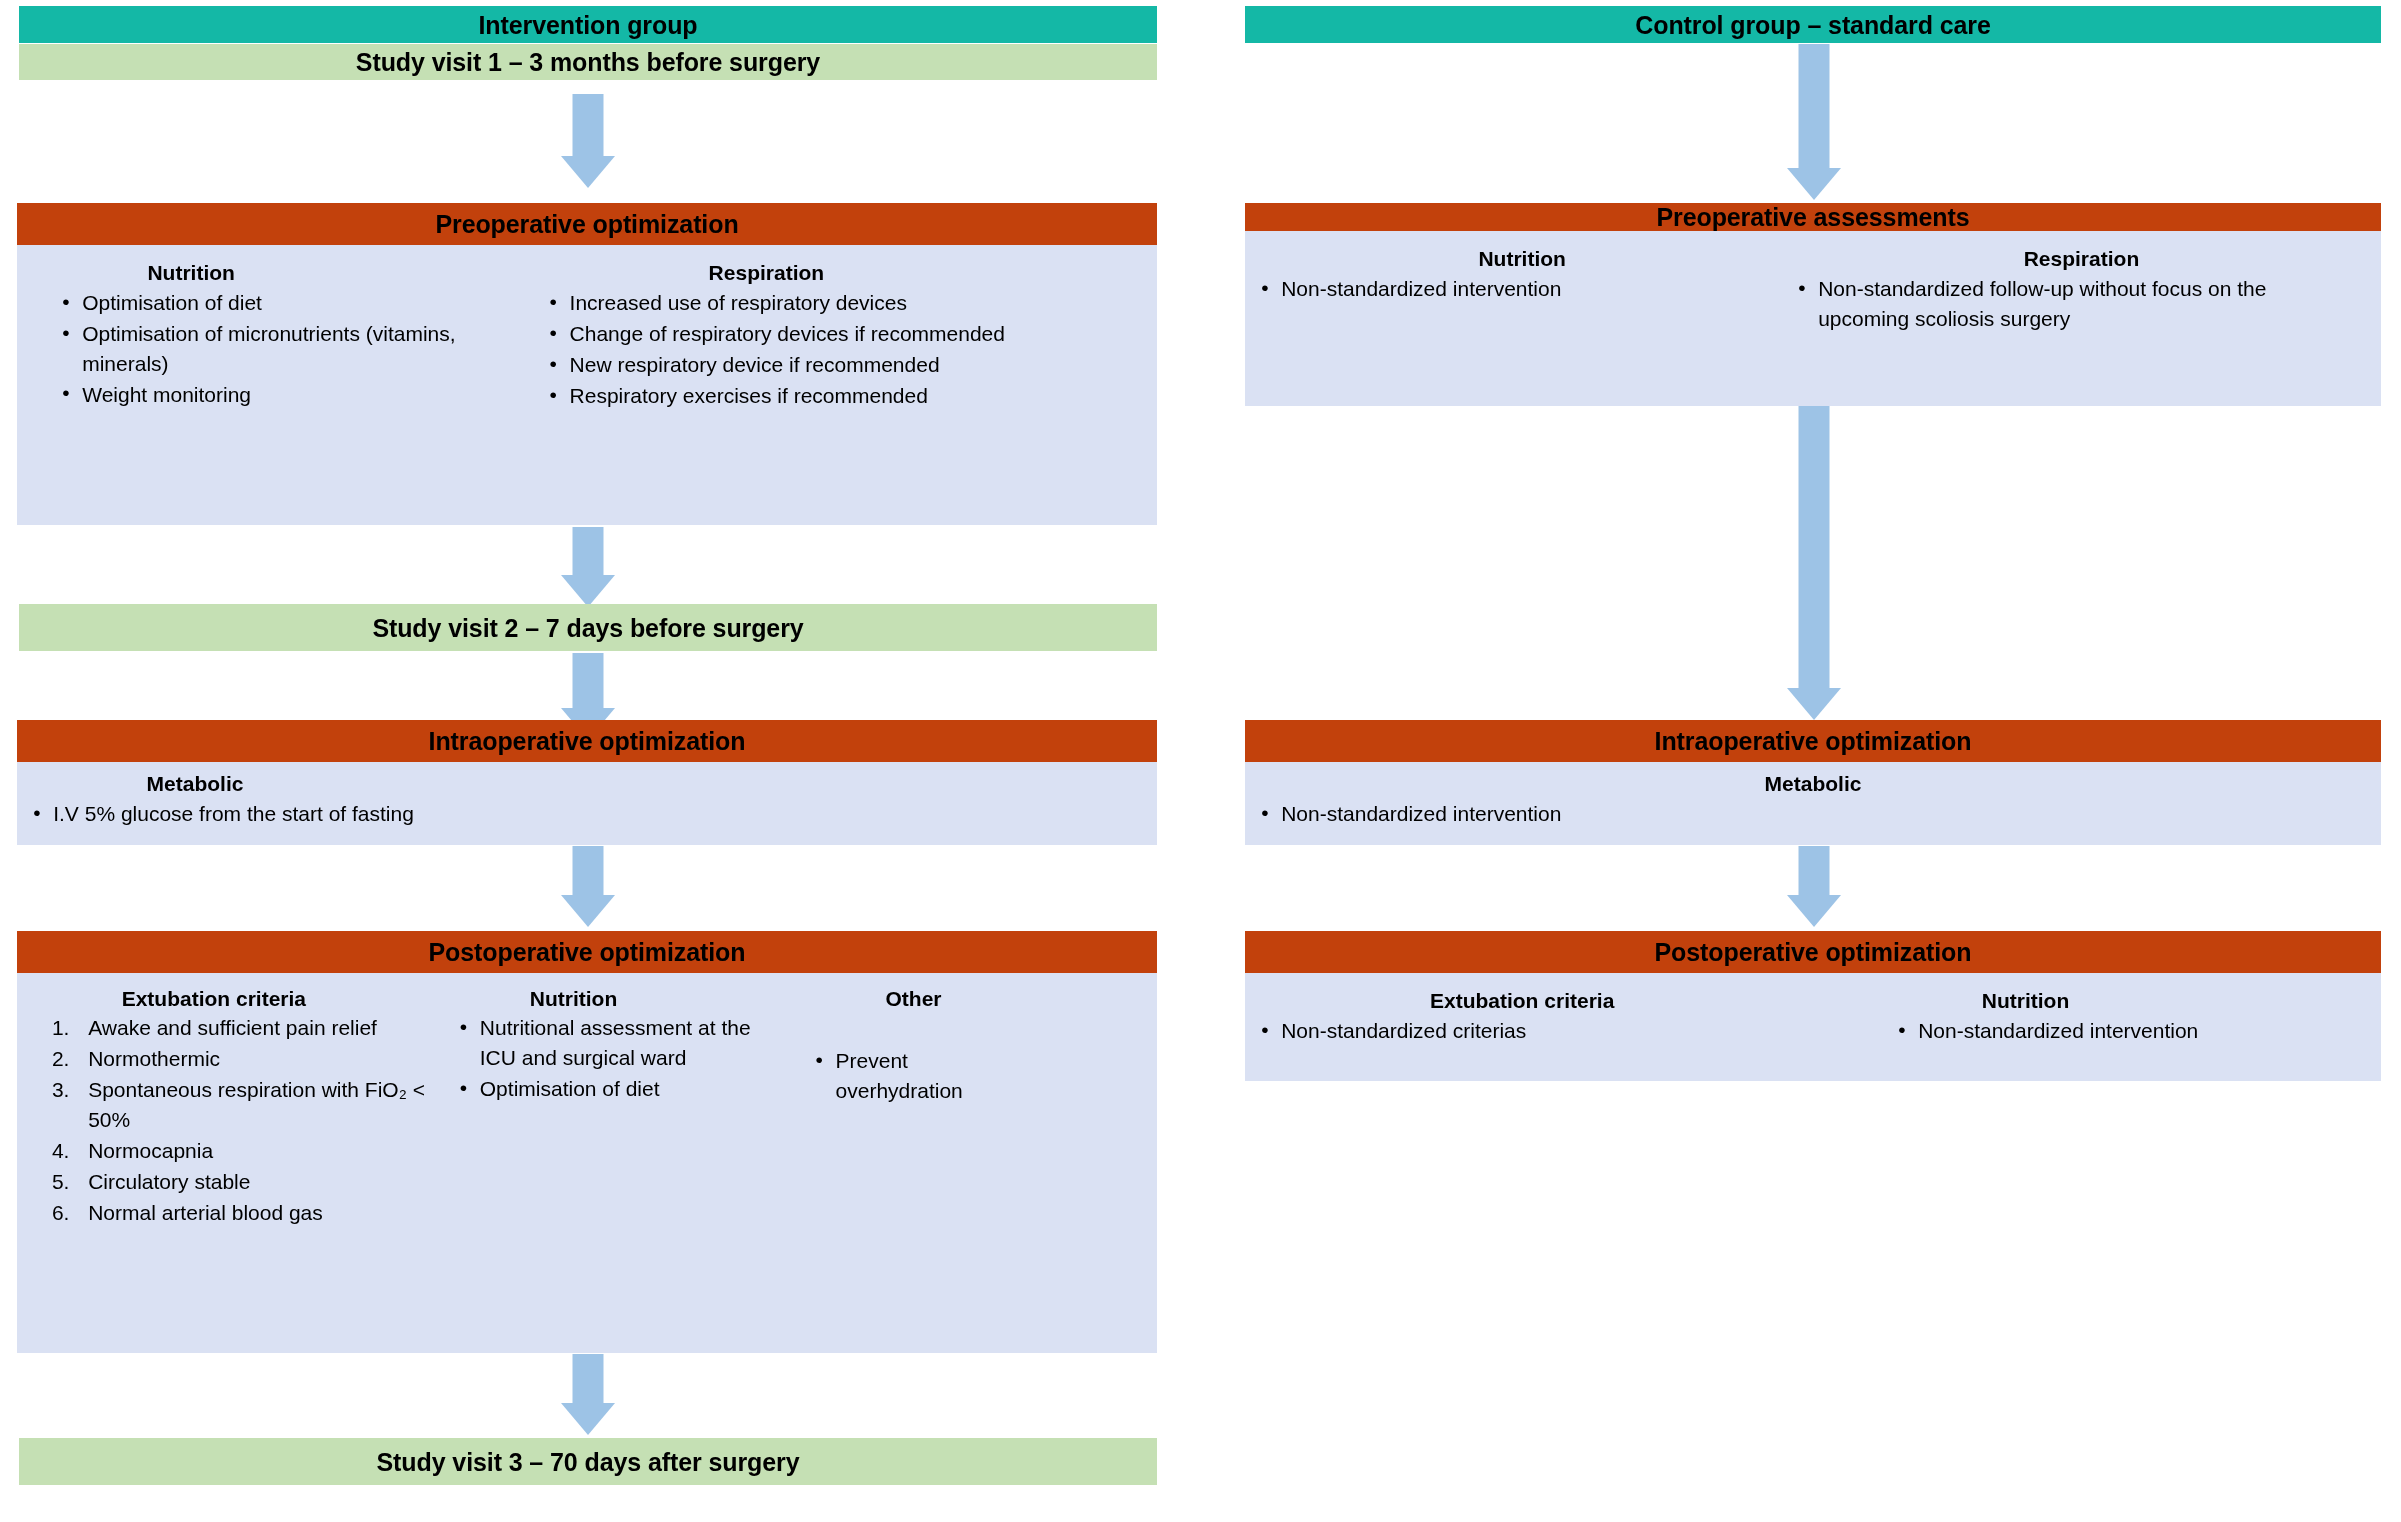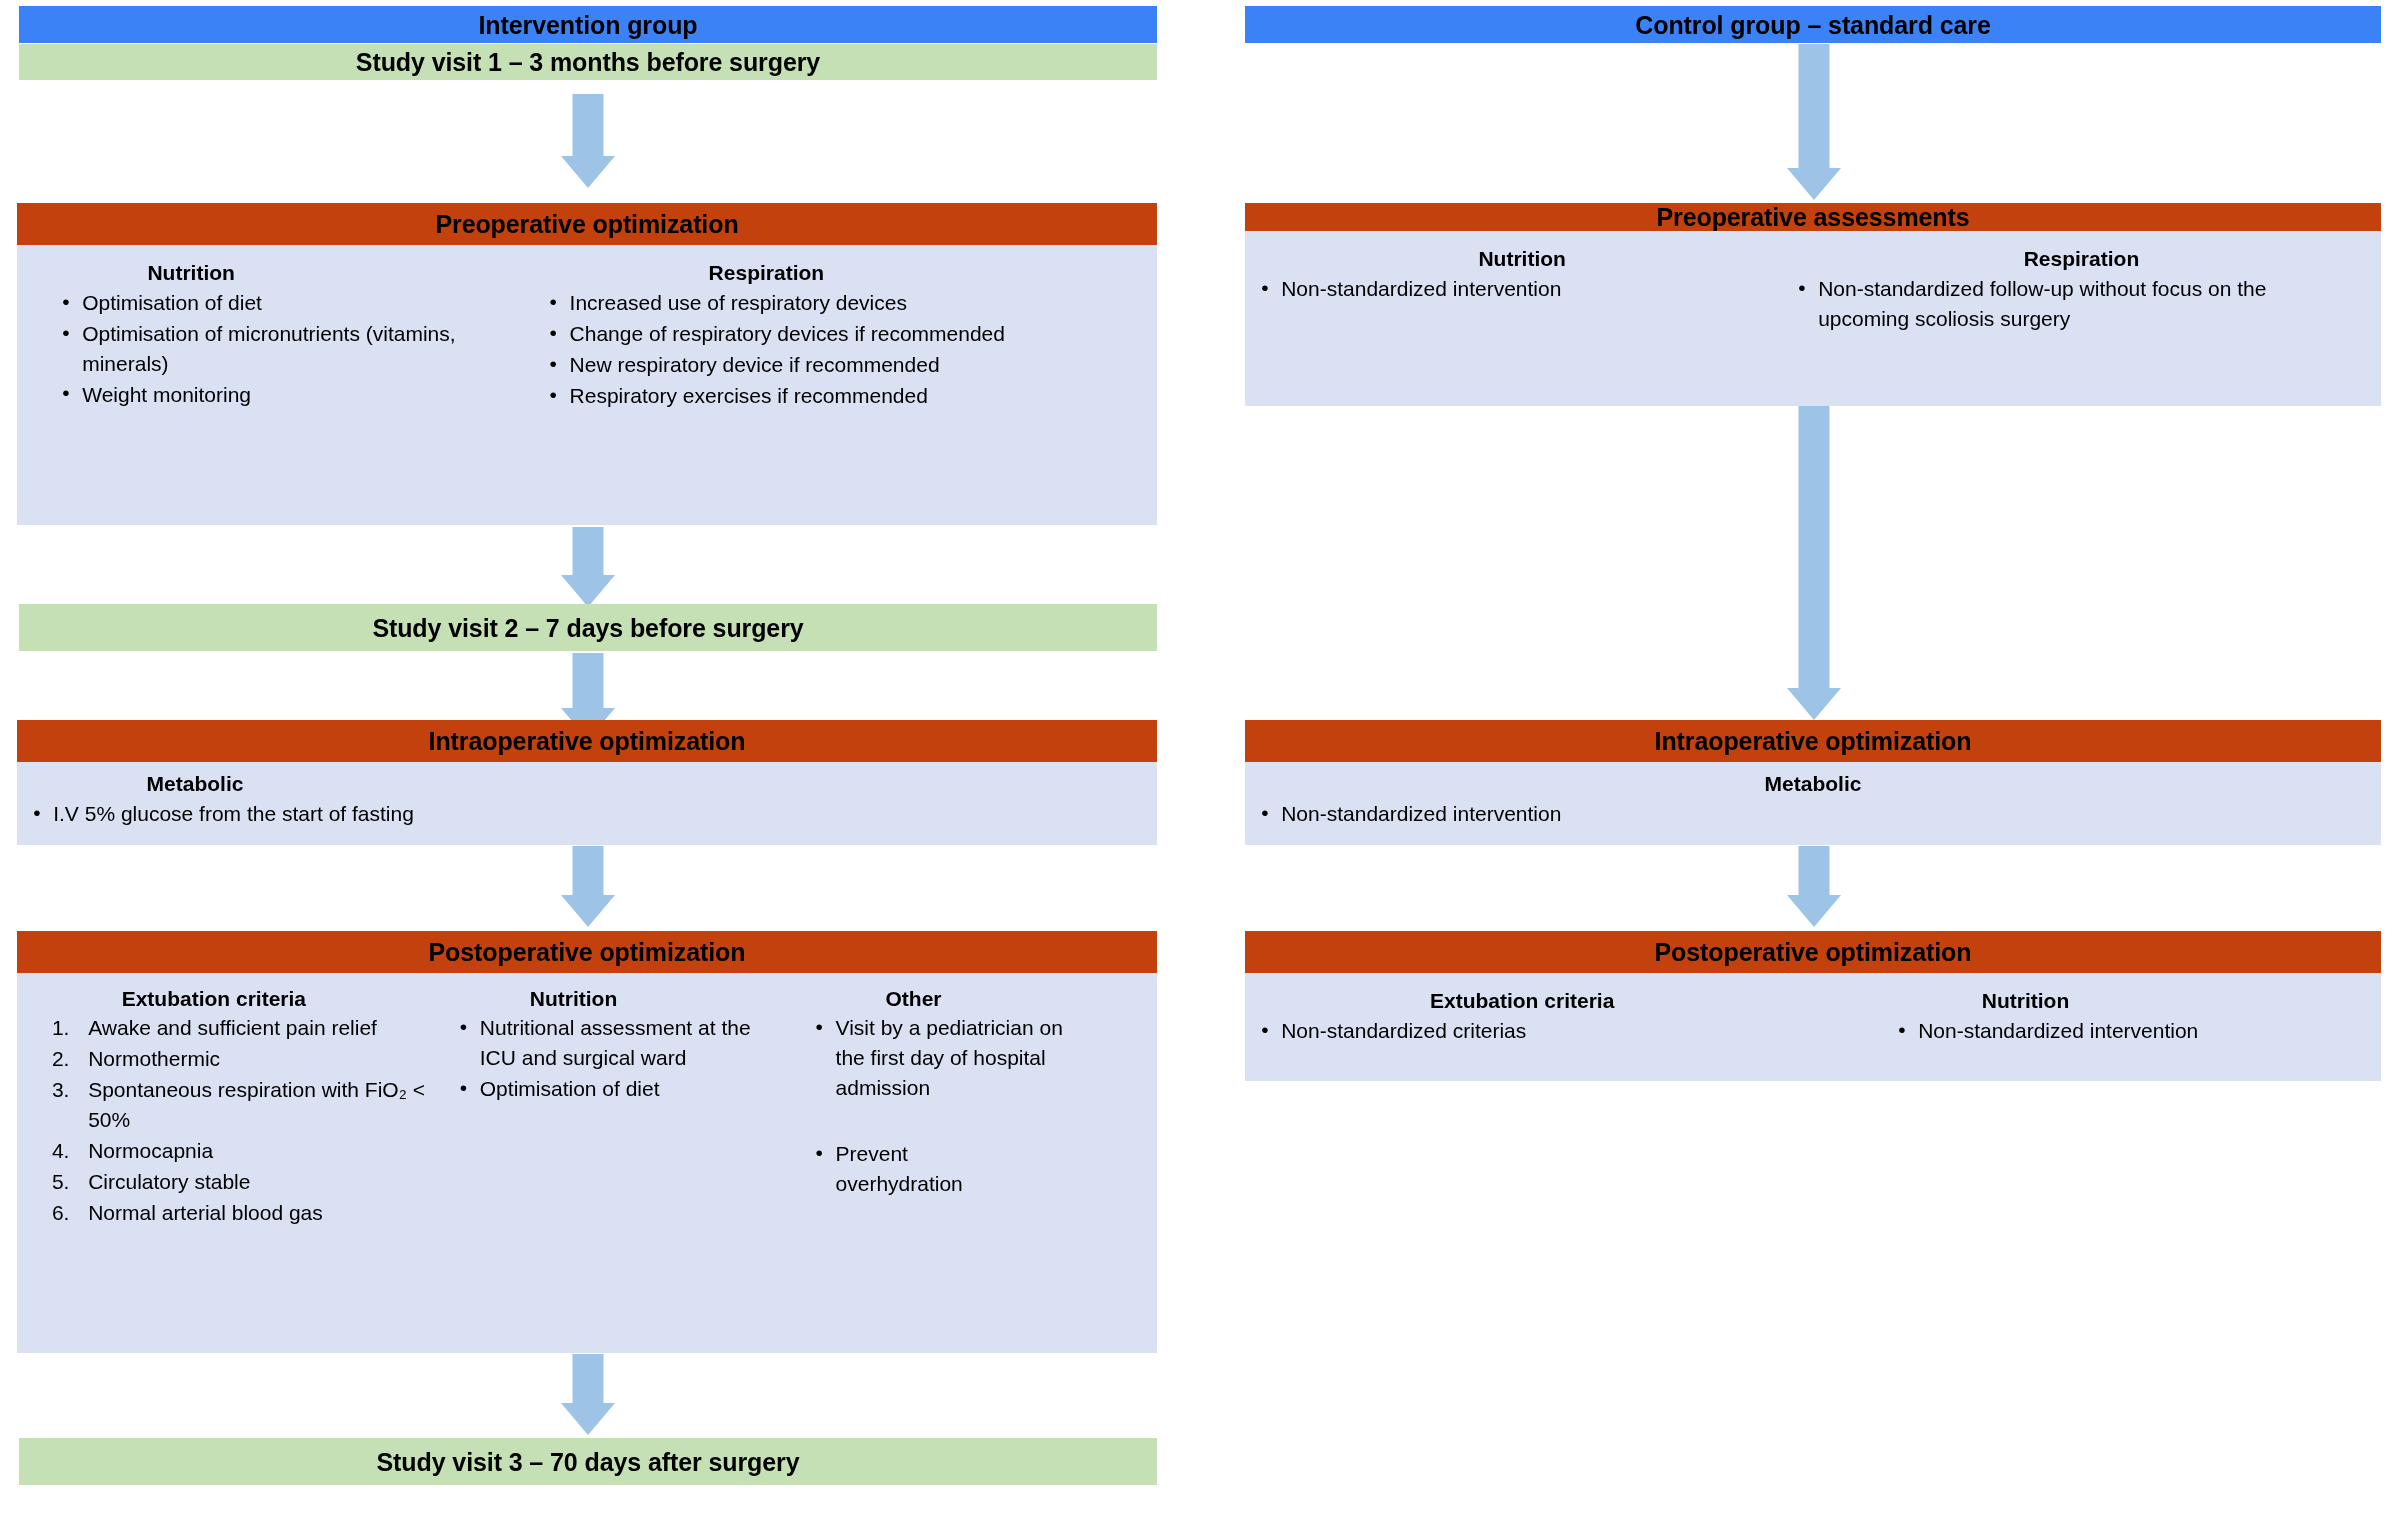--- a/index.html
+++ b/index.html
@@ -7,21 +7,21 @@
     width:2401px;height:1522px;
     font-family:"Liberation Sans","DejaVu Sans",sans-serif;
     color:#000000;
     position:relative;
     overflow:hidden;
   }
   .canvas{position:absolute;left:0;top:0;width:2401px;height:1522px;}
 
   
   .box{position:absolute;box-sizing:border-box;}
-  .gray-head{background:#3b82f6;}
+  .gray-head{background:#14b8a6;}
   .green-band{background:#c5e0b4;}
   .panel{background:#dae1f3;}
   .panel-head{background:#c2410c;}
 
   .title-c{
     width:100%;text-align:center;font-weight:bold;
     font-size:25px;line-height:1.05;
     letter-spacing:-0.1px;
   }
   .gray-head .title-c,.green-band .title-c,.panel-head .title-c{
@@ -155,21 +155,20 @@
       <div style="width:30%;">
         <div class="col-head" style="text-align:center;width:72%;">Nutrition</div>
         <ul class="b">
           <li style="width:82%;">Nutritional assessment at the ICU and surgical ward</li>
           <li>Optimisation of diet</li>
         </ul>
       </div>
       <div style="width:32%;padding-left:19px;">
         <div class="col-head" style="text-align:center;width:62%;">Other</div>
         <ul class="b">
-          <li style="width:76%;">Visit by a pediatrician on the first day of hospital admission</li>
           <li style="width:46%;margin-top:36px;">Prevent overhydration</li>
         </ul>
       </div>
     </div>
   </div>
 
   <div class="arrow" style="left:553px;top:1354px;width:69px;height:81px;">
     <div class="shaft" style="width:31px;height:50px;"></div>
     <div class="head"></div>
   </div>

